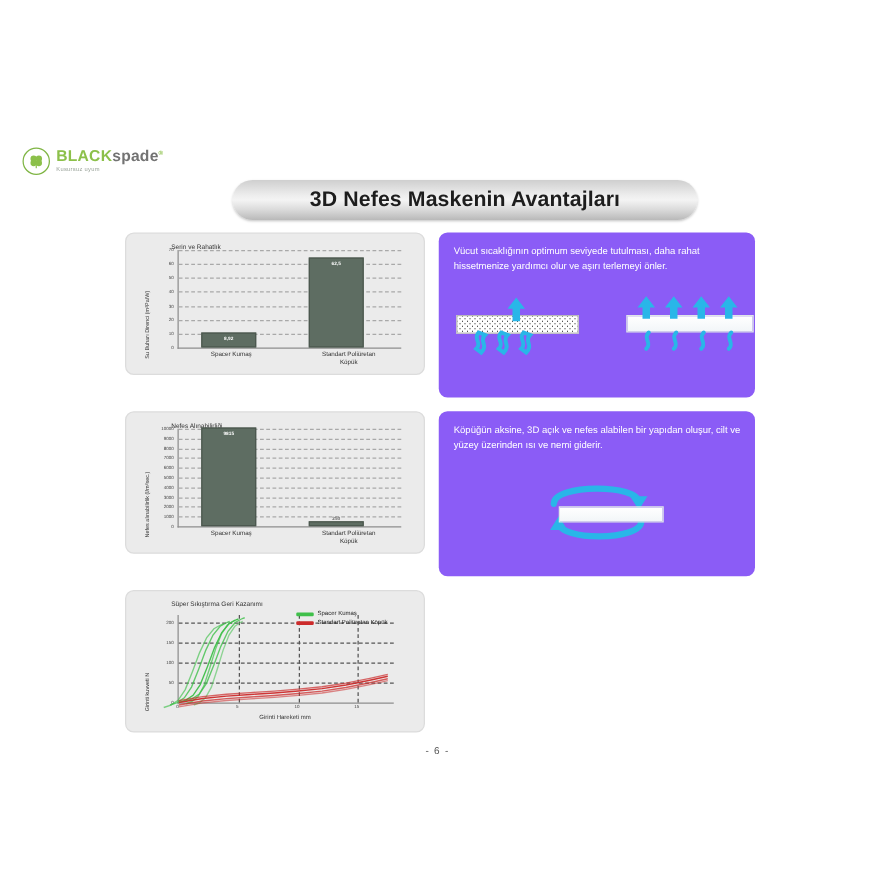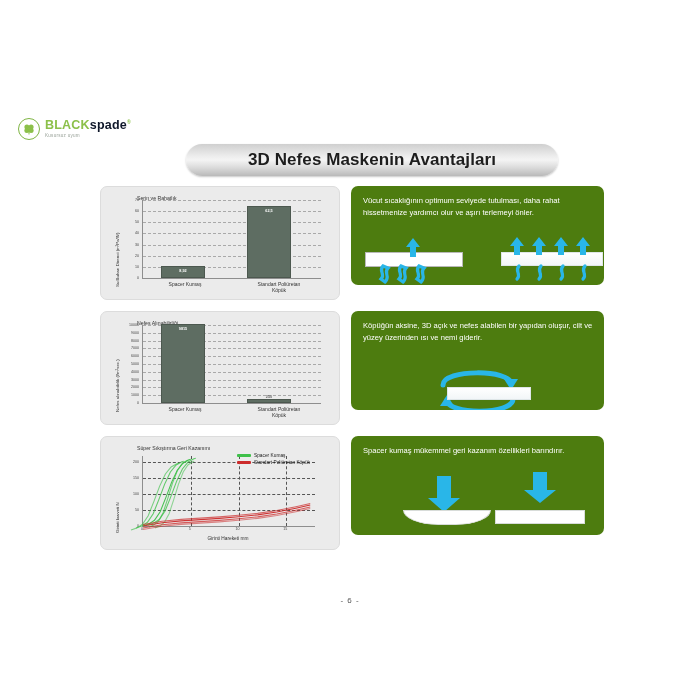--- a/index.html
+++ b/index.html
@@ -12,21 +12,21 @@
   .page{position:relative;width:700px;height:700px;background:#fff;}
 
   
   .logo{position:absolute;left:18px;top:118px;display:flex;align-items:center;gap:5px;}
   .logo-mark{width:20px;height:20px;border-radius:50%;border:1.6px solid #7fb544;
              display:flex;align-items:center;justify-content:center;background:#fff;}
   .logo-mark svg{display:block;}
   .logo-text-wrap{display:flex;flex-direction:column;line-height:1;}
   .logo-word{font-size:12.5px;letter-spacing:.2px;font-weight:700;white-space:nowrap;}
   .logo-word .lw-a{color:#8cc04a;}
-  .logo-word .lw-b{color:#0f172a;}
+  .logo-word .lw-b{color:#737373;}
   .logo-word .lw-r{font-size:5px;vertical-align:super;color:#8cc04a;}
   .logo-tag{font-size:4.6px;color:#9aa39a;letter-spacing:.25px;margin-top:2px;white-space:nowrap;}
 
   
   .title-banner{
     position:absolute;left:186px;top:144px;width:372px;height:32px;
     border-radius:17px;
     background:linear-gradient(180deg,#cfcfcf 0%,#ededed 38%,#f4f4f4 50%,#dddddd 72%,#b9b9b9 100%);
     box-shadow:0 1px 2px rgba(0,0,0,.22);
     display:flex;align-items:center;justify-content:center;
@@ -35,21 +35,21 @@
 
   
   .rows{position:absolute;left:100px;top:186px;width:504px;}
   .row{display:flex;gap:11px;margin-bottom:11px;}
 
   .chart-card{
     width:240px;height:114px;background:#ebebeb;border:1px solid #dcdcdc;
     border-radius:7px;position:relative;box-sizing:border-box;
   }
   .text-card{
-    width:253px;height:99px;background:#4d7c0f;border-radius:7px;
+    width:253px;height:132px;background:#8b5cf6;border-radius:7px;
     position:relative;box-sizing:border-box;overflow:hidden;
   }
   .panel-text{
     position:absolute;left:12px;top:9px;right:8px;
     color:#ffffff;font-size:7.6px;line-height:1.62;
   }
 
   
   .chart-title{position:absolute;font-size:5.2px;color:#333;font-weight:400;}
   .ylabel{
@@ -292,29 +292,18 @@
           <div class="legend-row">
             <span class="legend-swatch" id="lg1" style="background: rgb(63, 192, 74);"></span>
             <span class="legend-label">Spacer Kumaş</span>
           </div>
           <div class="legend-row">
             <span class="legend-swatch" id="lg2" style="background: rgb(204, 43, 43);"></span>
             <span class="legend-label">Standart Poliüretan Köpük</span>
           </div>
         </div>
       </div>
-      <div class="text-card">
-        <div class="panel-text">Spacer kumaş mükemmel geri kazanım özellikleri barındırır.</div>
-        <svg class="illus" style="left:70px;top:38px;" width="48" height="40" viewBox="0 0 48 40">
-          <path d="M16 2 h14 v22 h9 l-16 14 l-16 -14 h9z" fill="#29b6e8"></path>
-        </svg>
-        <svg class="illus" style="left:166px;top:34px;" width="48" height="36" viewBox="0 0 48 36">
-          <path d="M16 2 h14 v18 h9 l-16 13 l-16 -13 h9z" fill="#29b6e8"></path>
-        </svg>
-        <div class="slab-striped illus" style="left:52px;top:74px;width:86px;height:13px;border-radius:0 0 40% 40%/0 0 100% 100%;"></div>
-        <div class="slab-striped illus" style="left:144px;top:74px;width:88px;height:12px;"></div>
-      </div>
     </div>
 
   </div>
 
   <div class="footer">- 6 -</div>
 </div>
 
 </body></html>

